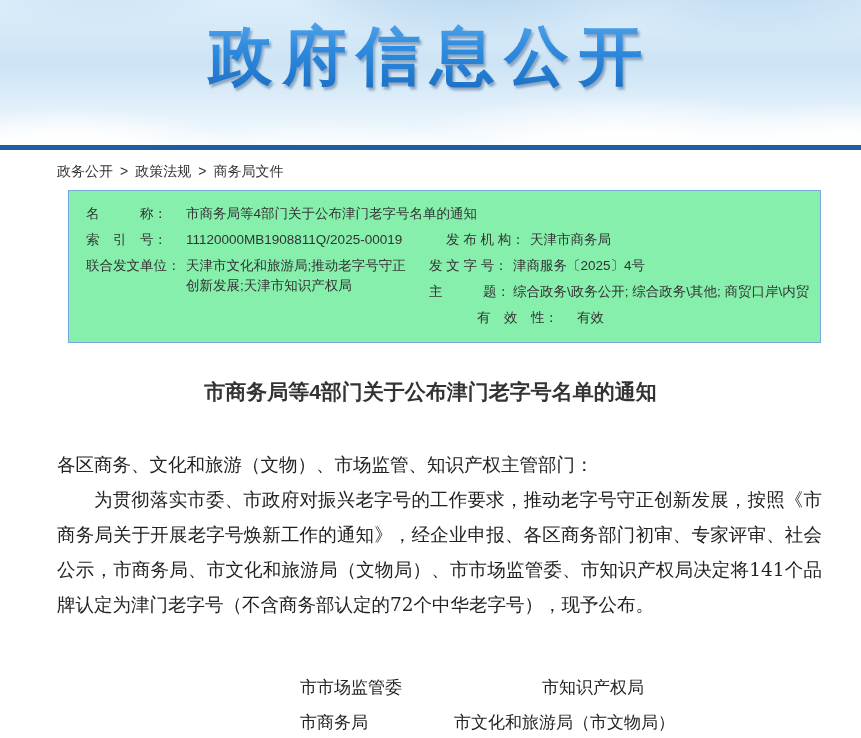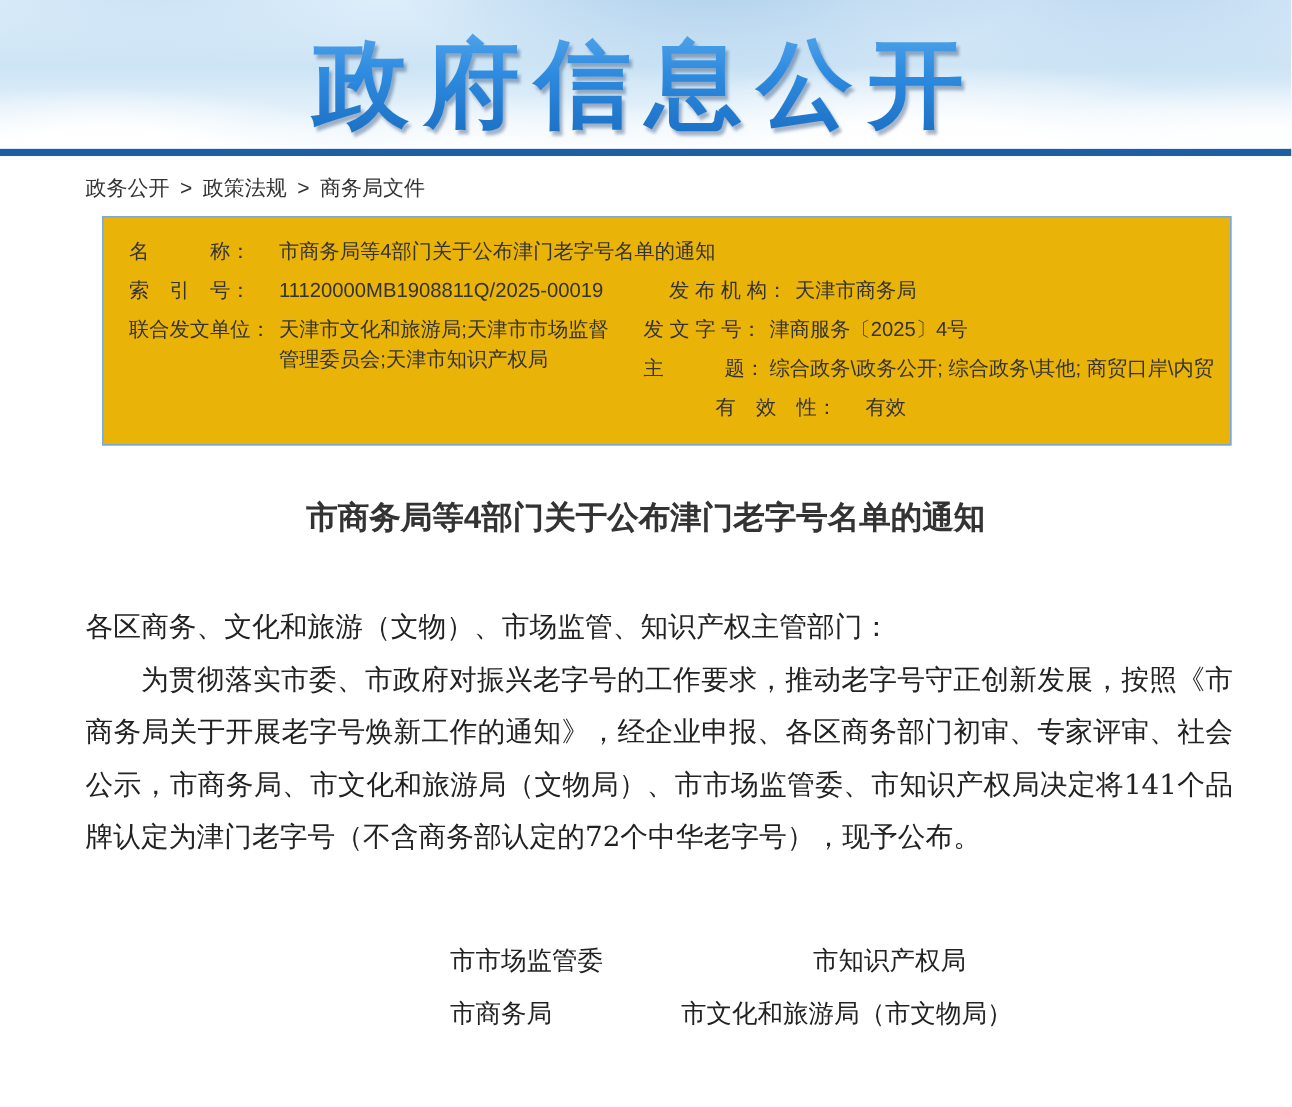--- a/index.html
+++ b/index.html
@@ -8,21 +8,21 @@
     height: 738px;
     overflow: hidden;
     background: #ffffff;
     font-family: "Liberation Sans", sans-serif;
     color: #333333;
   }
 
   
   .banner {
     position: relative;
-    height: 99px;
+    height: 145px;
     overflow: hidden;
     background:
       radial-gradient(ellipse 260px 70px at 8% 108%, rgba(255,255,255,0.95) 30%, rgba(255,255,255,0) 70%),
       radial-gradient(ellipse 300px 80px at 38% 120%, rgba(255,255,255,0.9) 25%, rgba(255,255,255,0) 70%),
       radial-gradient(ellipse 340px 95px at 72% 112%, rgba(255,255,255,0.95) 30%, rgba(255,255,255,0) 72%),
       radial-gradient(ellipse 240px 70px at 98% 104%, rgba(255,255,255,0.92) 25%, rgba(255,255,255,0) 70%),
       radial-gradient(ellipse 320px 120px at 55% -28%, rgba(168,203,234,0.85) 15%, rgba(168,203,234,0) 70%),
       radial-gradient(ellipse 280px 100px at 88% -18%, rgba(186,214,240,0.8) 15%, rgba(186,214,240,0) 70%),
       radial-gradient(ellipse 220px 90px at 12% -20%, rgba(200,224,244,0.8) 15%, rgba(200,224,244,0) 70%),
       linear-gradient(180deg, #ddeefa 0%, #cde4f5 45%, #e6f2fb 80%, #f2f9fe 100%);
@@ -52,21 +52,21 @@
     line-height: 18px;
     color: #333333;
   }
   .breadcrumb a { color: #333333; text-decoration: none; cursor: pointer; }
   .breadcrumb .sep { margin: 0 7px; color: #333333; }
 
   
   .meta-table {
     margin: 10px 0 0 68px;
     width: 753px;
-    background: #eab308;
+    background: #86efac;
     border: 1px solid #79a8da;
     padding: 13px 0 14px;
     font-size: 13.5px;
     line-height: 20px;
     color: #333333;
   }
   .meta-row { display: flex; margin-bottom: 6px; }
   .meta-row:last-child { margin-bottom: 0; justify-content: flex-end; }
   .meta-cell { display: flex; align-items: flex-start; }
   .meta-cell.left { width: 360px; flex: 0 0 360px; }
@@ -135,21 +135,21 @@
       <span class="val">11120000MB1908811Q/2025-00019</span>
     </div>
     <div class="meta-cell right">
       <span class="lbl">发 布 机 构：</span>
       <span class="val">天津市商务局</span>
     </div>
   </div>
   <div class="meta-row">
     <div class="meta-cell left">
       <span class="lbl">联合发文单位：</span>
-      <span class="val">天津市文化和旅游局;天津市市场监督管理委员会;天津市知识产权局</span>
+      <span class="val">天津市文化和旅游局;推动老字号守正创新发展;天津市知识产权局</span>
     </div>
     <div class="right-stack">
       <div class="pair">
         <span class="lbl">发 文 字 号：</span>
         <span class="val">津商服务〔2025〕4号</span>
       </div>
       <div class="pair">
         <span class="lbl">主　　　题：</span>
         <span class="val">综合政务\政务公开; 综合政务\其他; 商贸口岸\内贸</span>
       </div>

